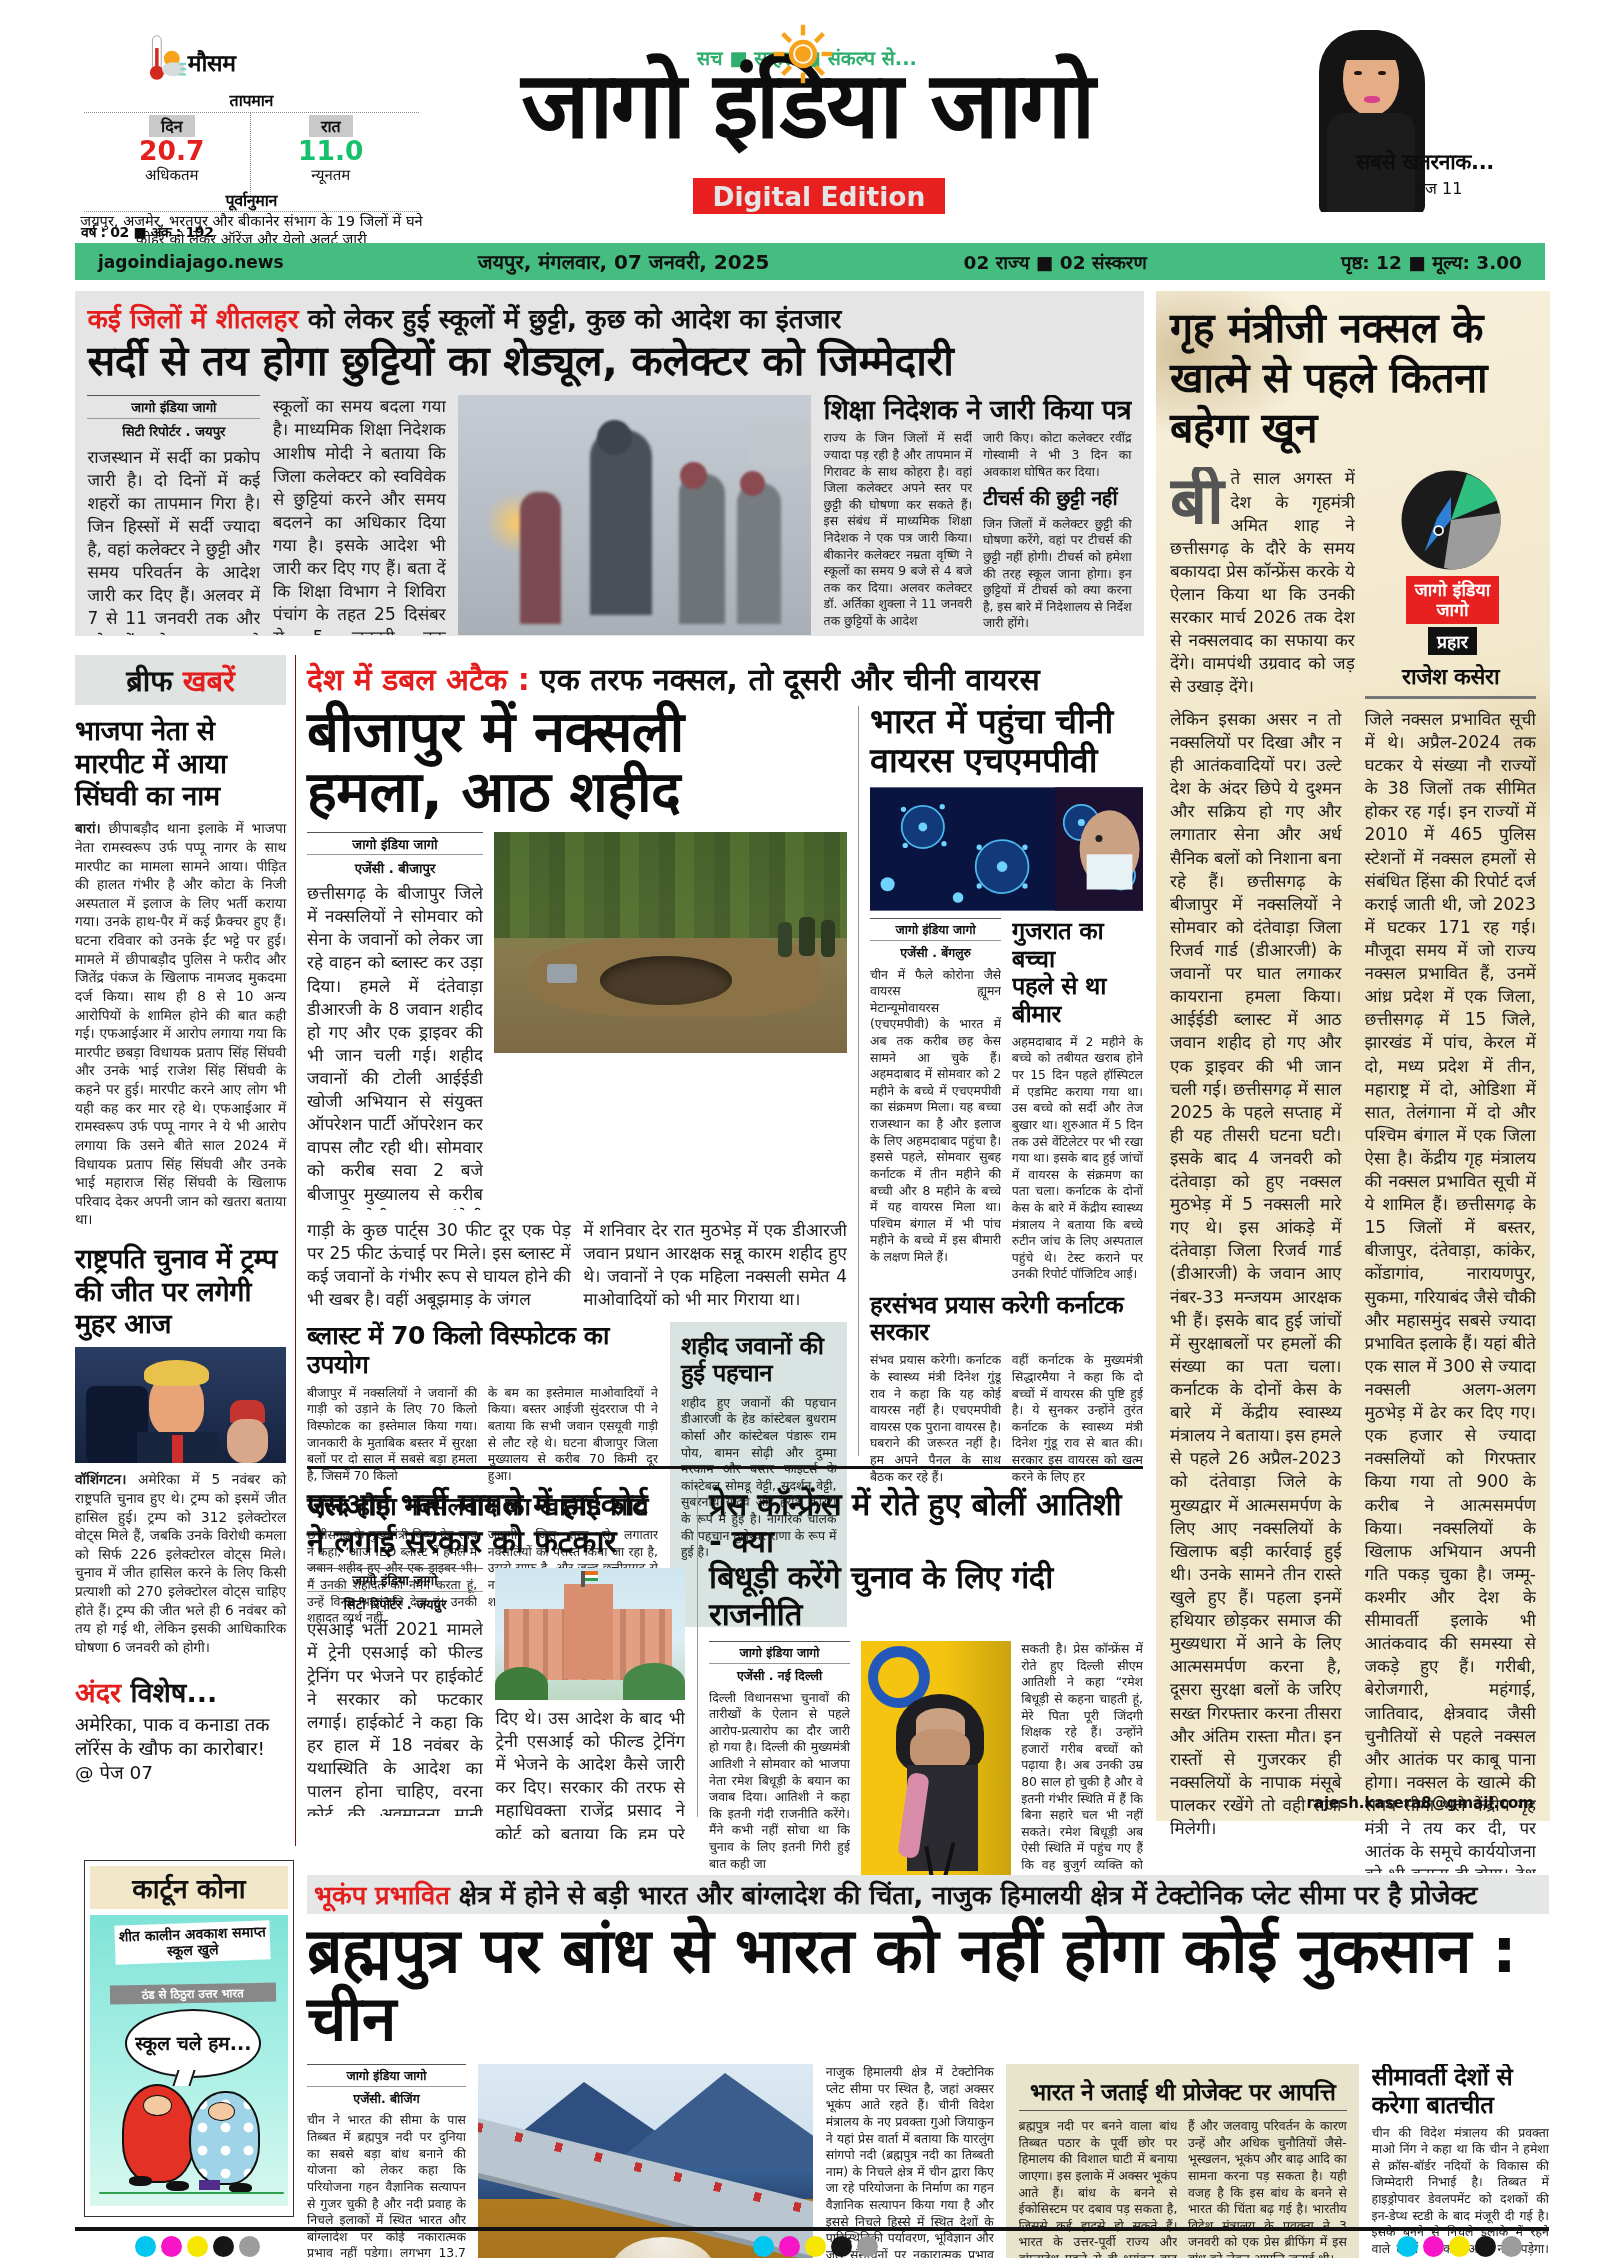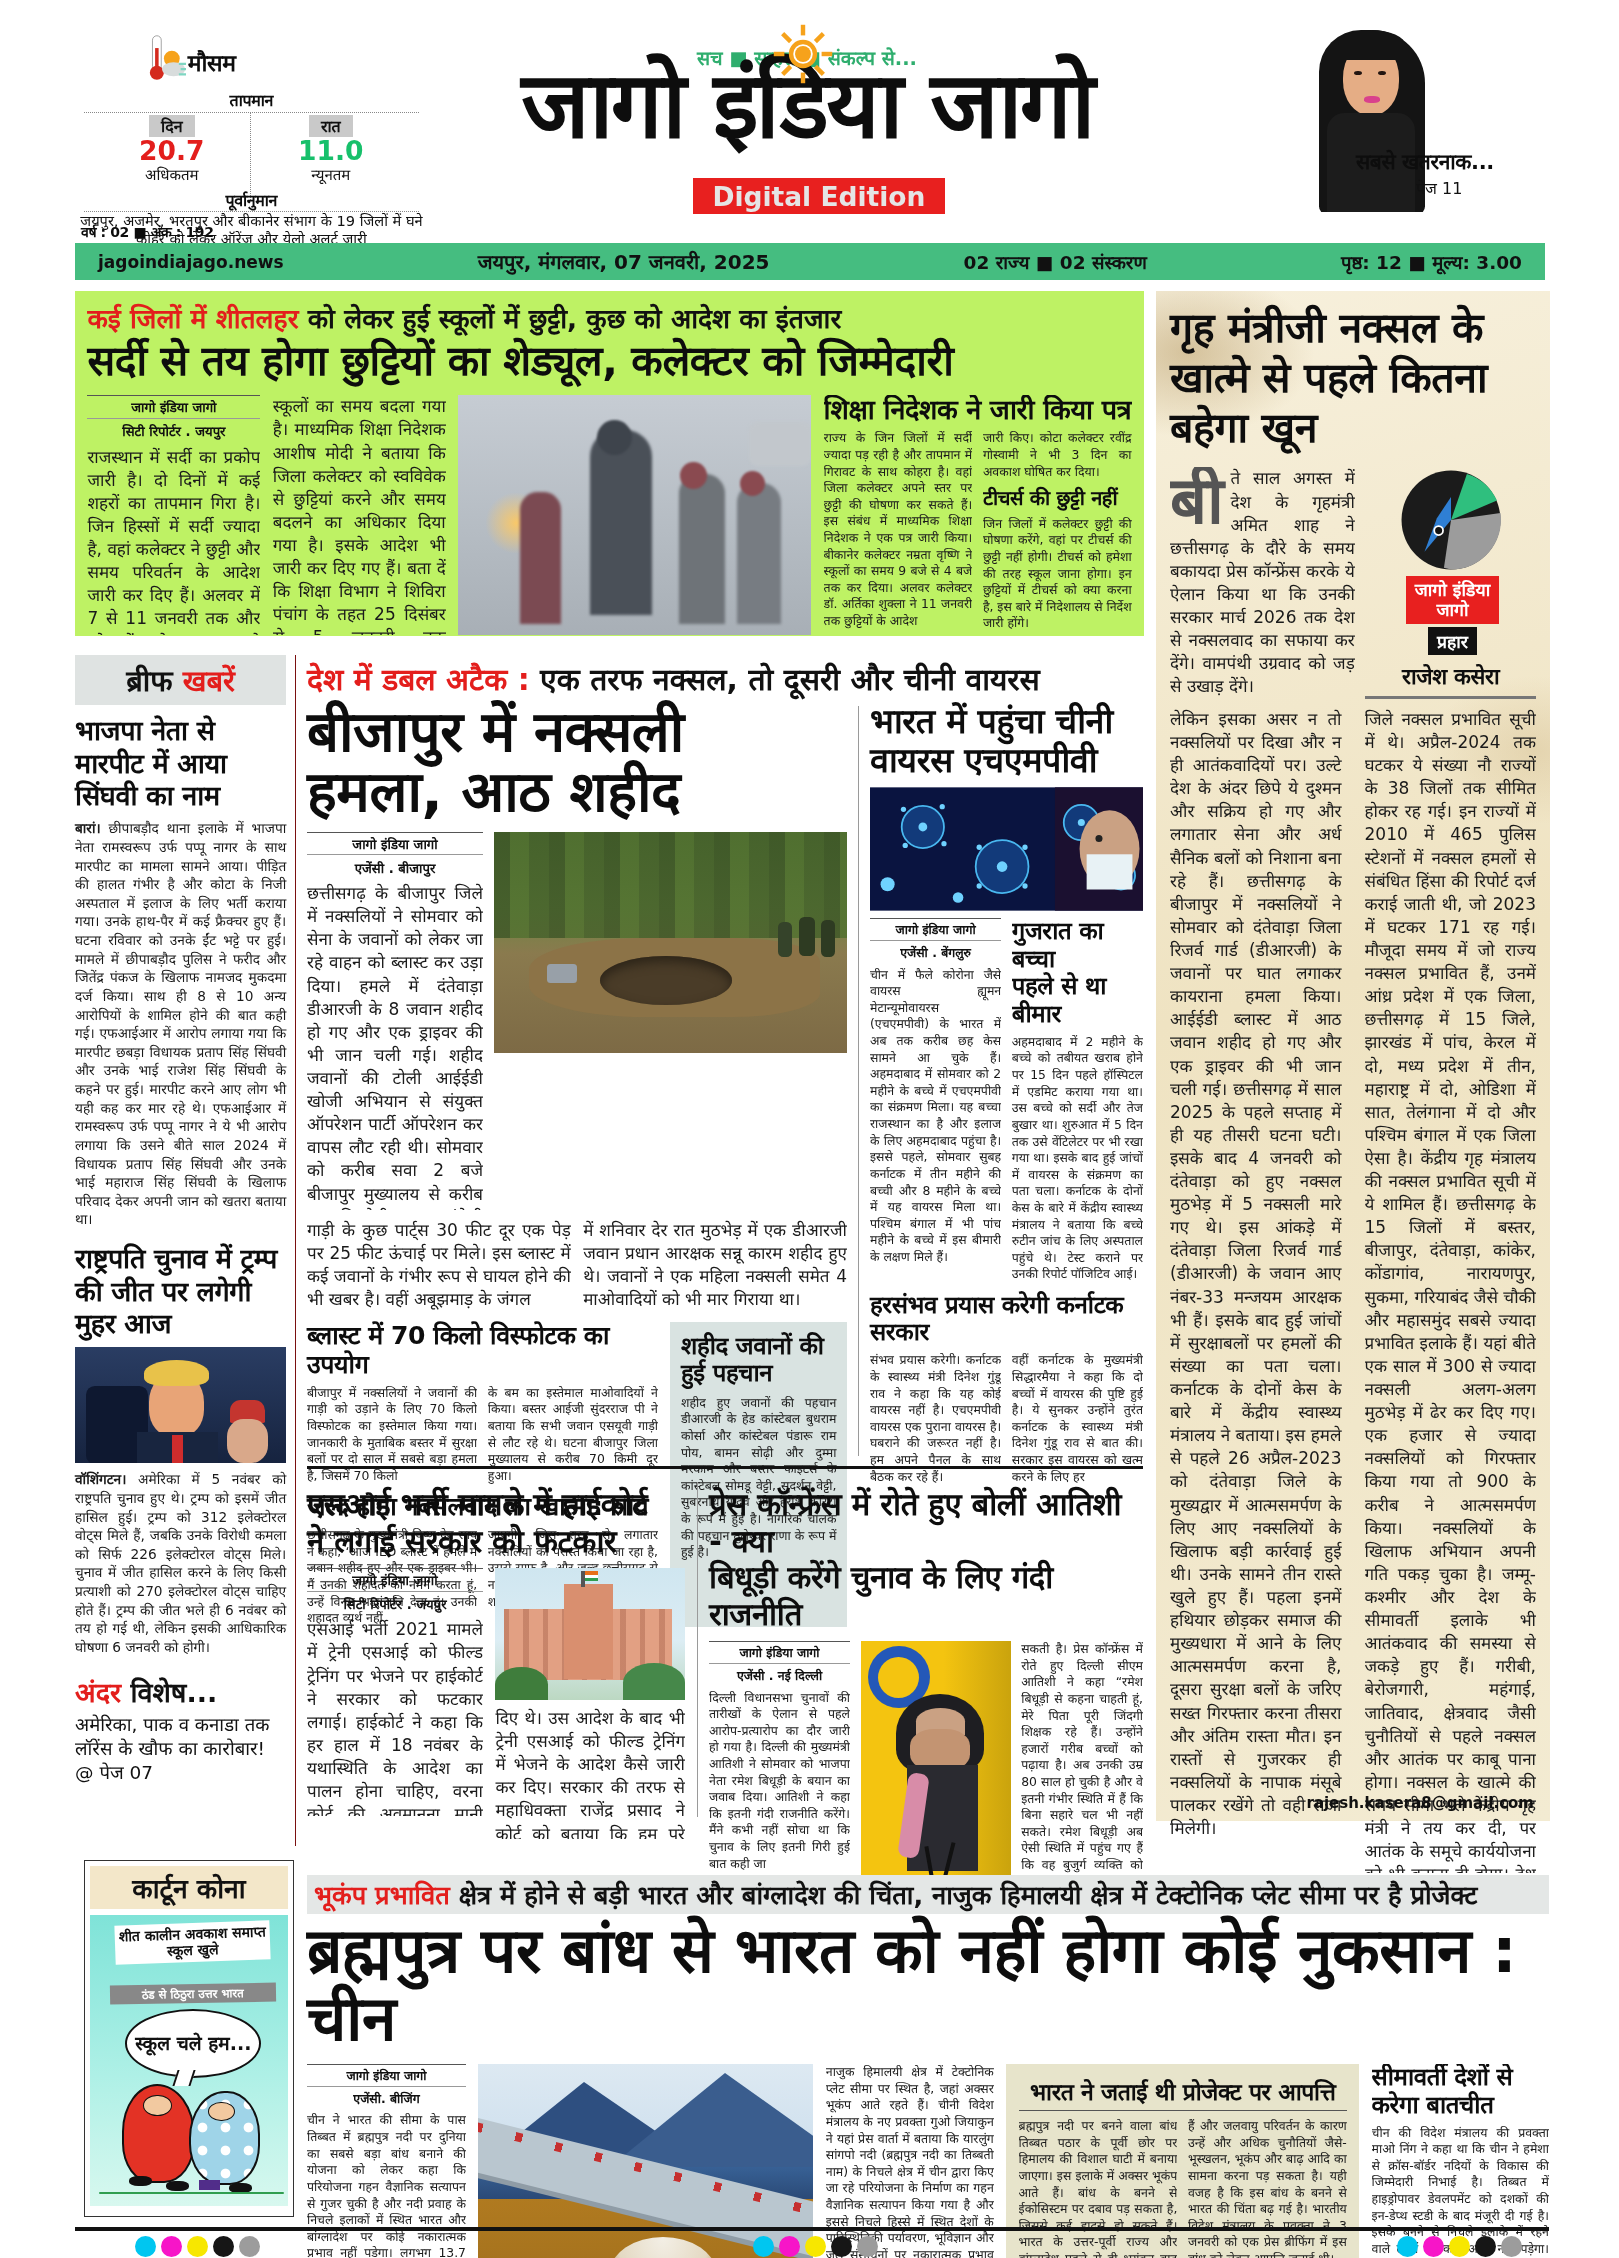--- a/index.html
+++ b/index.html
@@ -93,21 +93,21 @@
   </div>
 
   <div class="abs hd" style="left:81px;top:222px;font-size:14px;">वर्ष : 02 ■ अंक : 192</div>
   <div class="abs" style="left:75px;top:243px;width:1470px;height:37px;background:#45bd80;display:flex;align-items:center;justify-content:space-between;padding:0 23px;box-sizing:border-box;">
     <span style="font-weight:700;font-size:17px;cursor:pointer;">jagoindiajago.news</span>
     <span style="font-weight:700;font-size:20px;">जयपुर, मंगलवार, 07 जनवरी, 2025</span>
     <span style="font-weight:700;font-size:18.5px;">02 राज्य ■ 02 संस्करण</span>
     <span style="font-weight:700;font-size:18.5px;">पृष्ठ: 12 ■ मूल्य: 3.00</span>
   </div>
 
-  <div class="abs" style="left:75px;top:291px;width:1069px;height:345px;background:#bef264;padding:8.8px 12.4px;box-sizing:border-box;">
+  <div class="abs" style="left:75px;top:291px;width:1069px;height:345px;background:#e5e5e5;padding:8.8px 12.4px;box-sizing:border-box;">
     <div style="font-size:26.5px;font-weight:700;">
       <span class="red">कई जिलों में शीतलहर</span><span> को लेकर हुई स्कूलों में छुट्टी, कुछ को आदेश का इंतजार</span>
     </div>
     <div class="hd" style="font-size:41px;line-height:1.15;margin-top:1.8px;">सर्दी से तय होगा छुट्टियों का शेड्यूल, कलेक्टर को जिम्मेदारी</div>
     <div style="display:flex;gap:12.4px;margin-top:10.6px;height:240px;">
       <div style="width:173px;flex:none;" class="ovh">
         <div class="brandline">जागो इंडिया जागो</div>
         <div class="byline">सिटी रिपोर्टर . जयपुर</div>
         <div class="body-txt jt">राजस्थान में सर्दी का प्रकोप जारी है। दो दिनों में कई शहरों का तापमान गिरा है। जिन हिस्सों में सर्दी ज्यादा है, वहां कलेक्टर ने छुट्टी और समय परिवर्तन के आदेश जारी कर दिए हैं। अलवर में 7 से 11 जनवरी तक और कोटा में 7 से 9 क्लास 1 से 8 जनवरी तक की छुट्टियां कर दी हैं। दौसा में भी छुट्टी एक दिन के लिए बढ़ाई गई है। वहीं बीकानेर की</div>
       </div>

